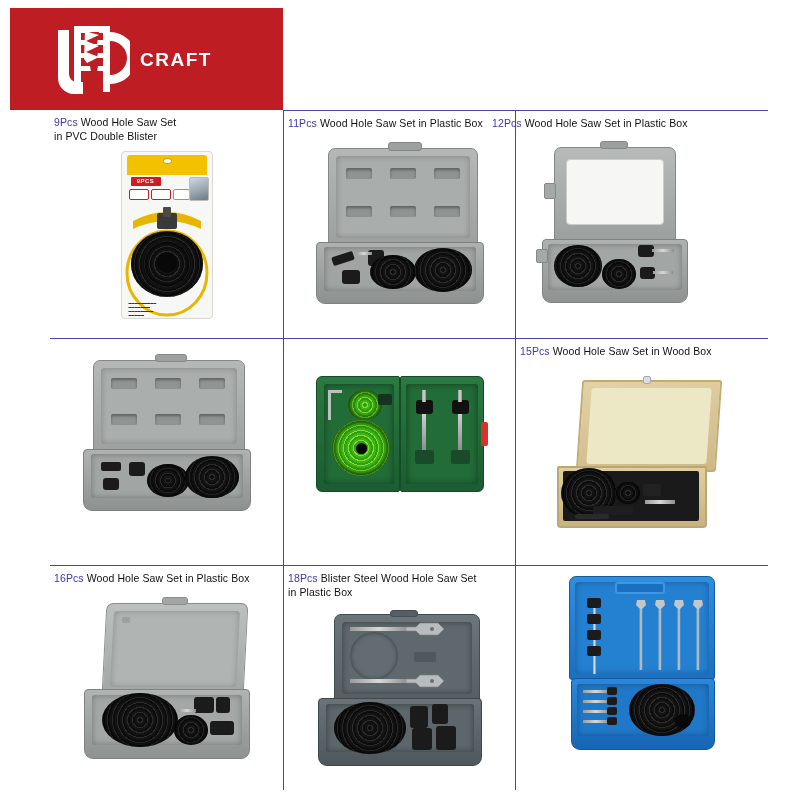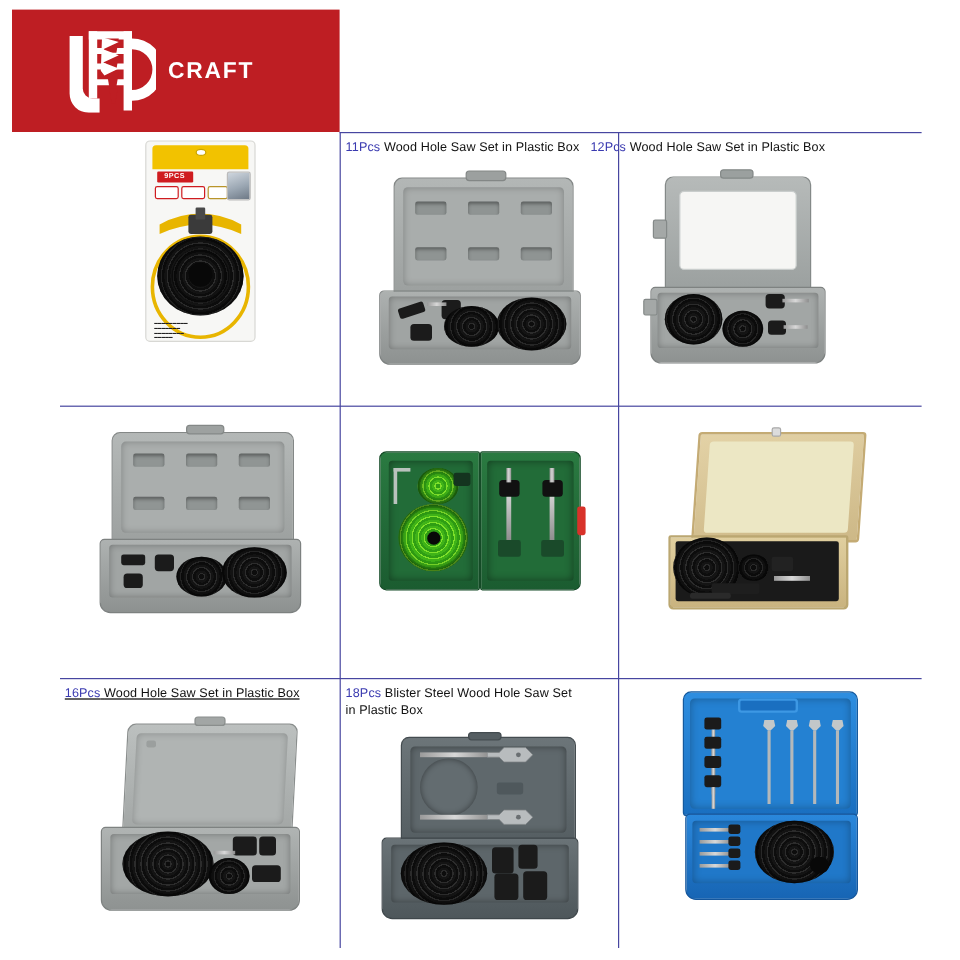--- a/index.html
+++ b/index.html
@@ -140,20 +140,25 @@
   </div>
 
   <div class="gline h" style="left:283px; top:110px; width:485px;"></div>
   <div class="gline h" style="left:50px; top:338px; width:718px;"></div>
   <div class="gline h" style="left:50px; top:565px; width:718px;"></div>
 
   <div class="gline v" style="left:283px; top:110px; height:680px;"></div>
   <div class="gline v" style="left:515px; top:110px; height:680px;"></div>
 
   <div class="cell" style="left:50px; top:110px; width:233px; height:228px;">
+    <div class="caption">
+      <span class="qty">9Pcs</span>
+      <span>Wood Hole Saw Set</span><br>
+      <span>in PVC Double Blister</span>
+    </div>
     <div class="shot" style="height:182px;">
       <div class="stage" style="width:108px; height:172px;">
 
         <div class="blister-card" style="left:8px; top:2px; width:92px; height:168px; background:#f7f7f5; border:1px solid #d8d8d4;"></div>
 
         <div class="blister-card" style="left:14px; top:6px; width:80px; height:20px; background:#f2c200; border-radius:3px 3px 0 0;"></div>
         <div class="blister-hang" style="left:50px; top:9px; width:9px; height:6px; background:#fff; border:1px solid #c9a400;"></div>
 
         <div class="badge9" style="left:18px; top:28px; width:30px; height:9px; line-height:9px;">9PCS</div>
 
@@ -282,40 +287,44 @@
         <div class="shank" style="left:146px; top:26px; width:4px; height:12px;"></div>
         <div class="shank" style="left:146px; top:50px; width:4px; height:36px; background:linear-gradient(180deg,#cfcfcf,#8e8e8e);"></div>
         <div class="arbor" style="left:139px; top:86px; width:19px; height:14px; border-radius:2px; background:#1a4a2a;"></div>
 
         <div class="latch" style="left:169px; top:58px; width:7px; height:24px; background:#d8322a; border-radius:2px;"></div>
       </div>
     </div>
   </div>
 
   <div class="cell" style="left:516px; top:339px; width:252px; height:226px;">
+    <div class="caption">
+      <span class="qty">15Pcs</span>
+      <span>Wood Hole Saw Set in Wood Box</span>
+    </div>
     <div class="shot" style="height:190px;">
       <div class="stage" style="width:170px; height:160px;">
 
         <div class="wood-lid" style="left:22px; top:6px; width:140px; height:92px; background:linear-gradient(170deg,#e3d2a6,#cdb887); border:2px solid #c4ab74; transform:skewX(-4deg);"></div>
         <div class="wood-lid" style="left:32px; top:14px; width:120px; height:76px; background:#ece7c4; transform:skewX(-4deg);"></div>
         <div class="latch" style="left:86px; top:2px; width:8px; height:8px; background:#dcdcdc; border:1px solid #a9a9a9;"></div>
 
         <div class="wood-base" style="left:0px; top:92px; width:150px; height:62px; background:linear-gradient(180deg,#e0cf9f,#c9b37f); border:2px solid #bba771; border-radius:2px 2px 4px 4px;"></div>
         <div class="foam" style="left:6px; top:97px; width:136px; height:50px;"></div>
         <div class="saw" style="left:4px; top:94px; width:56px; height:50px;"></div>
         <div class="saw" style="left:58px; top:108px; width:26px; height:22px;"></div>
         <div class="arbor" style="left:86px; top:110px; width:18px; height:12px; border-radius:2px; background:#222;"></div>
         <div class="shank" style="left:88px; top:126px; width:30px; height:4px;"></div>
         <div class="arbor" style="left:36px; top:132px; width:40px; height:9px; border-radius:2px; background:#1e1e1e;"></div>
         <div class="arbor" style="left:18px; top:140px; width:34px; height:5px; background:#2a2a2a;"></div>
       </div>
     </div>
   </div>
 
-  <div class="cell" style="left:50px; top:566px; width:233px; height:230px;text-decoration:underline;">
+  <div class="cell" style="left:50px; top:566px; width:233px; height:230px;">
     <div class="caption">
       <span class="qty">16Pcs</span>
       <span>Wood Hole Saw Set in Plastic Box</span>
     </div>
     <div class="shot" style="height:195px;">
       <div class="stage" style="width:178px; height:172px;">
         <div class="lid" style="left:26px; top:6px; width:142px; height:92px; background:linear-gradient(180deg,#bcc0bf,#a2a6a5); border:1px solid #8a8e8d; transform:skewX(-3deg);"></div>
         <div class="lid-inner" style="left:34px; top:14px; width:126px; height:76px; background:#b0b4b3; box-shadow:inset 0 0 6px rgba(0,0,0,.22); transform:skewX(-3deg);"></div>
         <div class="handle" style="left:84px; top:0px; width:26px; height:8px; background:#a2a6a5; border:1px solid #8a8e8d;"></div>
         <div class="lid-slot" style="left:44px; top:20px; width:8px; height:6px; background:#9b9f9e;"></div>

